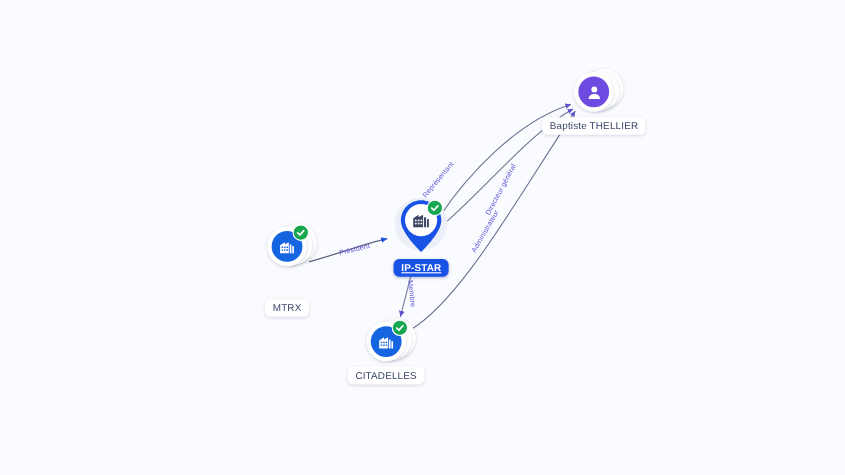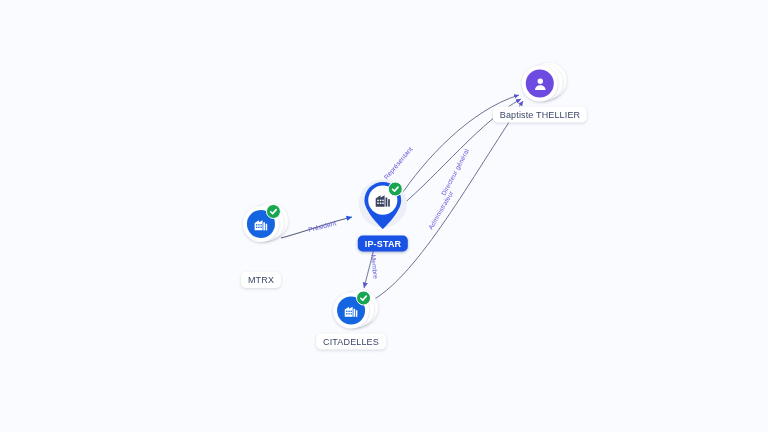--- a/index.html
+++ b/index.html
@@ -95,20 +95,21 @@
     padding: 3px 7px;
     border-radius: 5px;
     white-space: nowrap;
     box-shadow: 0 1px 3px rgba(28,40,80,0.16);
   }
   .caption.selected {
     background: #1853e6;
     color: #ffffff;
     font-weight: bold;
     box-shadow: 0 1px 3px rgba(20,40,110,0.35);
+    text-decoration: underline;
   }
 
   
   .pin-wrap {
     position: relative;
     width: 44px;
     height: 50px;
   }
   .pin-halo {
     position: absolute;

